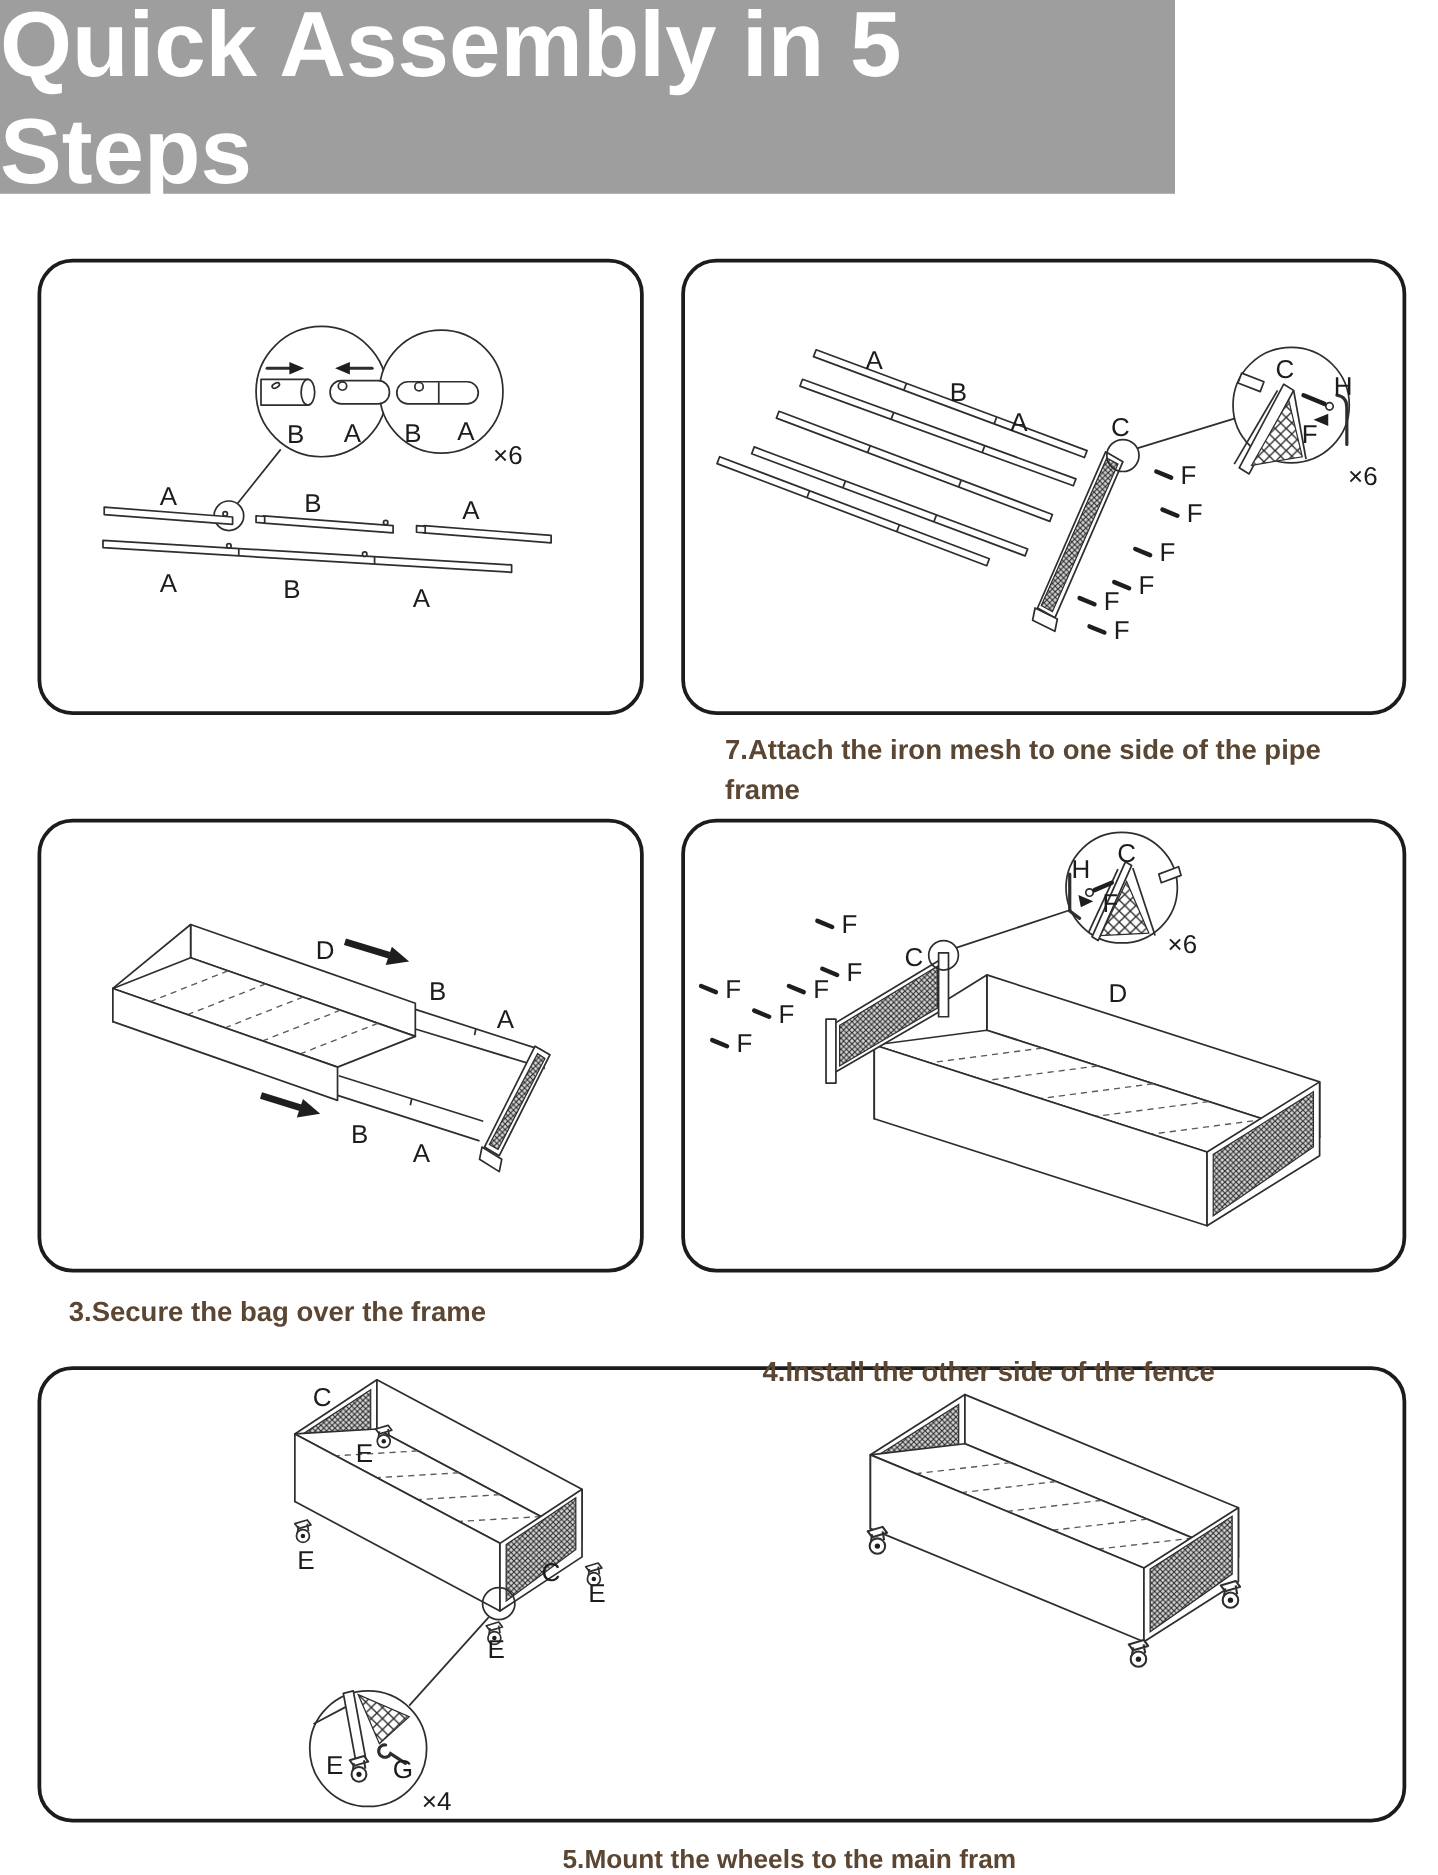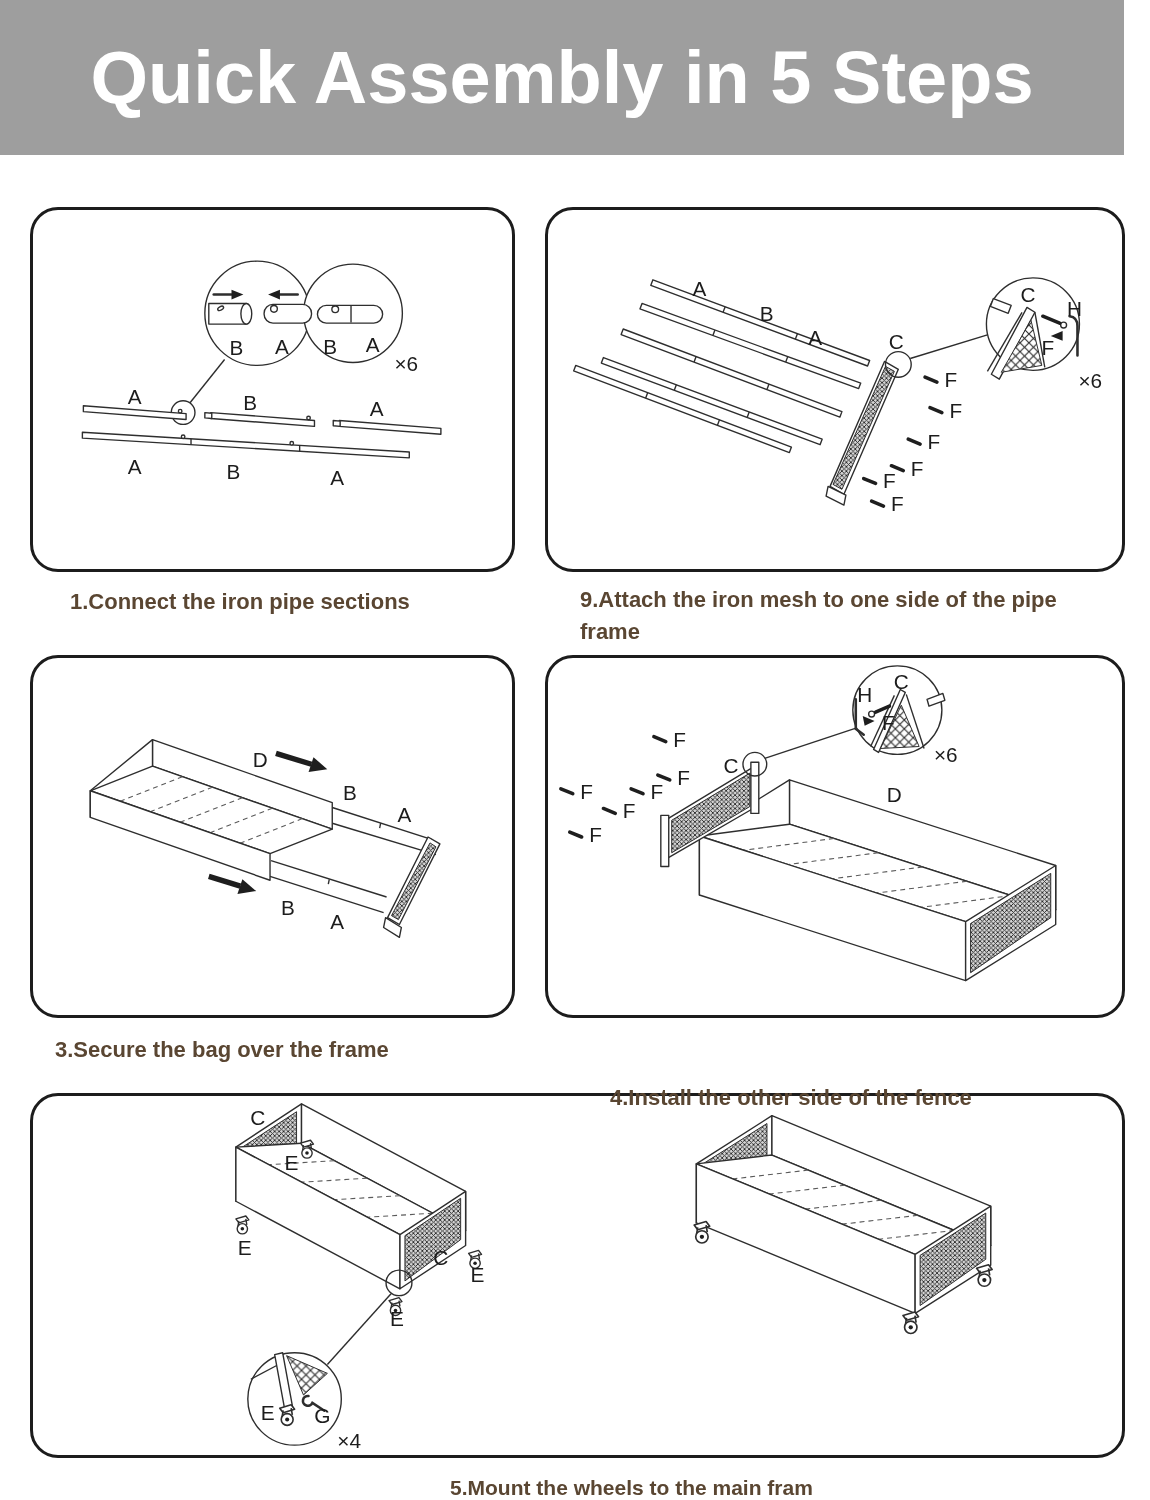--- a/index.html
+++ b/index.html
@@ -1,18 +1,18 @@
 <!DOCTYPE html>
 <html><head>
 <meta charset="utf-8">
 <style>
   html,body{margin:0;padding:0;background:#fff;}
   .page{position:relative;width:1150px;height:1500px;background:#ffffff;overflow:hidden;
         font-family:"Liberation Sans",sans-serif;}
-  .banner{position:absolute;left:0;top:0;width:1124px;height:155px;background:#9e9e9e;
+  .banner{position:absolute;left:0;top:0;width:940px;height:155px;background:#9e9e9e;
           display:flex;align-items:center;justify-content:center;}
   .banner h1{margin:0;color:#ffffff;font-size:74px;font-weight:bold;letter-spacing:0;
              font-family:"Liberation Sans",sans-serif;}
   .panel{position:absolute;background:#fff;border:3px solid #1c1c1c;border-radius:28px;box-sizing:border-box;}
   .p1{left:30px;top:207px;width:485px;height:365px;}
   .p2{left:545px;top:207px;width:580px;height:365px;}
   .p3{left:30px;top:655px;width:485px;height:363px;}
   .p4{left:545px;top:655px;width:580px;height:363px;}
   .p5{left:30px;top:1093px;width:1095px;height:365px;}
   svg.diag{position:absolute;left:0;top:0;width:100%;height:100%;overflow:hidden;}
@@ -314,19 +314,18 @@
         <text x="213" y="162">E</text>
         <text x="410" y="172">C</text>
         <text x="447" y="189">E</text>
         <text x="366" y="234">E</text>
         <text x="236" y="329">E</text>
         <text x="291" y="332">G</text>
         <text x="318" y="358" font-size="25">×4</text>
       </svg>
   </section>
 
-  <div class="caption c1">1.Connect the iron pipe sections</div>
-  <div class="caption c2">9.Attach the iron mesh to one side of the pipe frame</div>
+  <div class="caption c2">7.Attach the iron mesh to one side of the pipe frame</div>
   <div class="caption c3">3.Secure the bag over the frame</div>
   <div class="caption c4">4.Install the other side of the fence</div>
   <div class="caption c5">5.Mount the wheels to the main fram</div>
 
 </div>
 
 </body></html>

